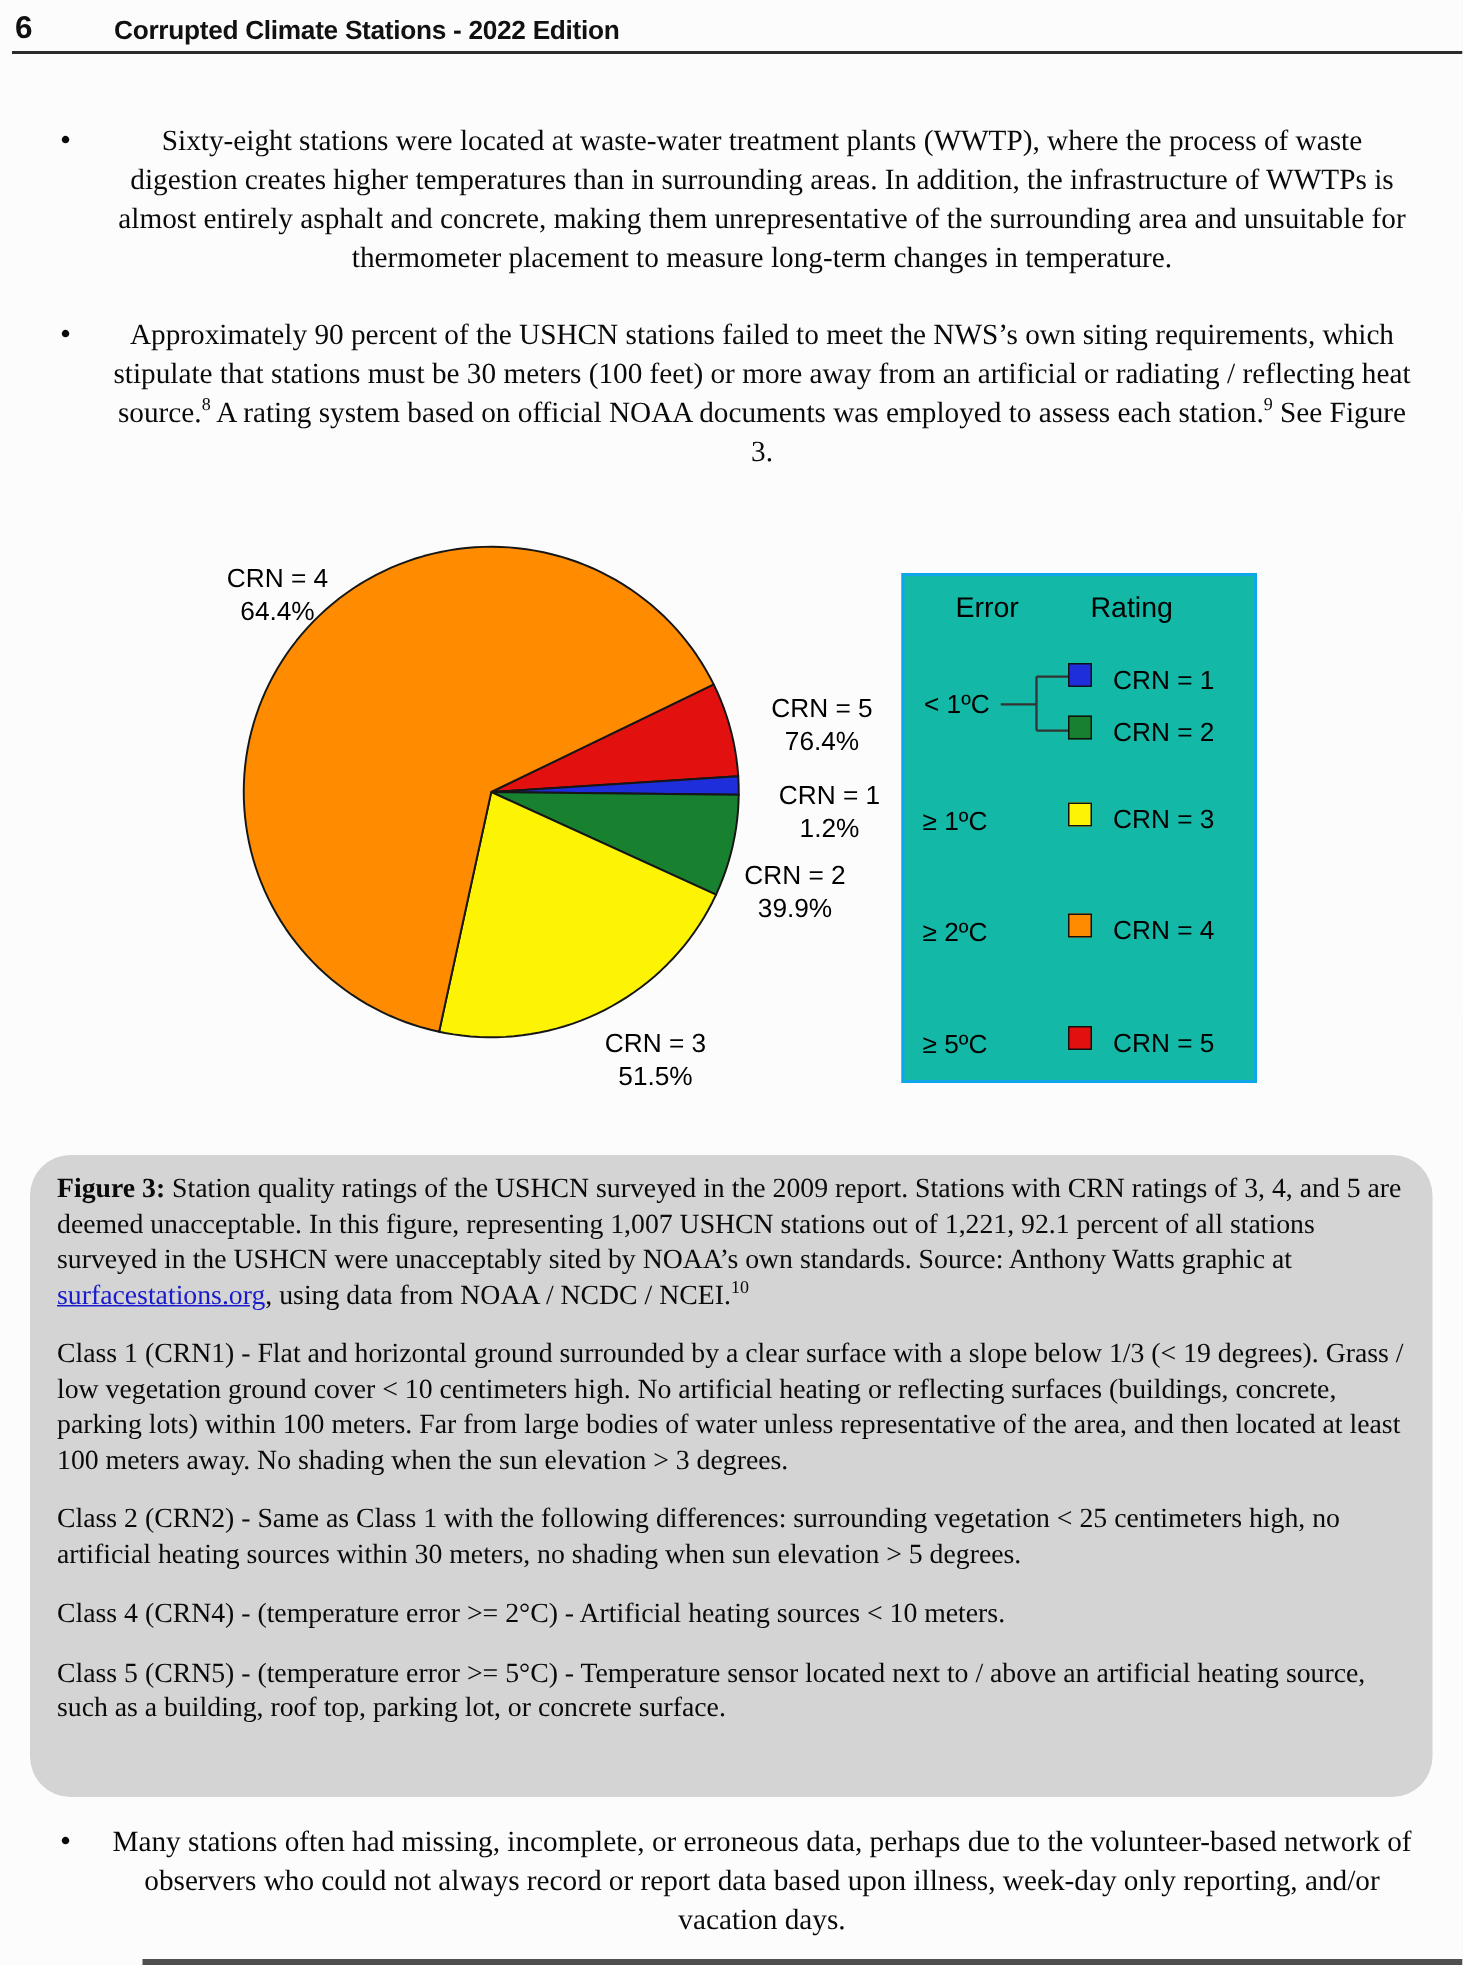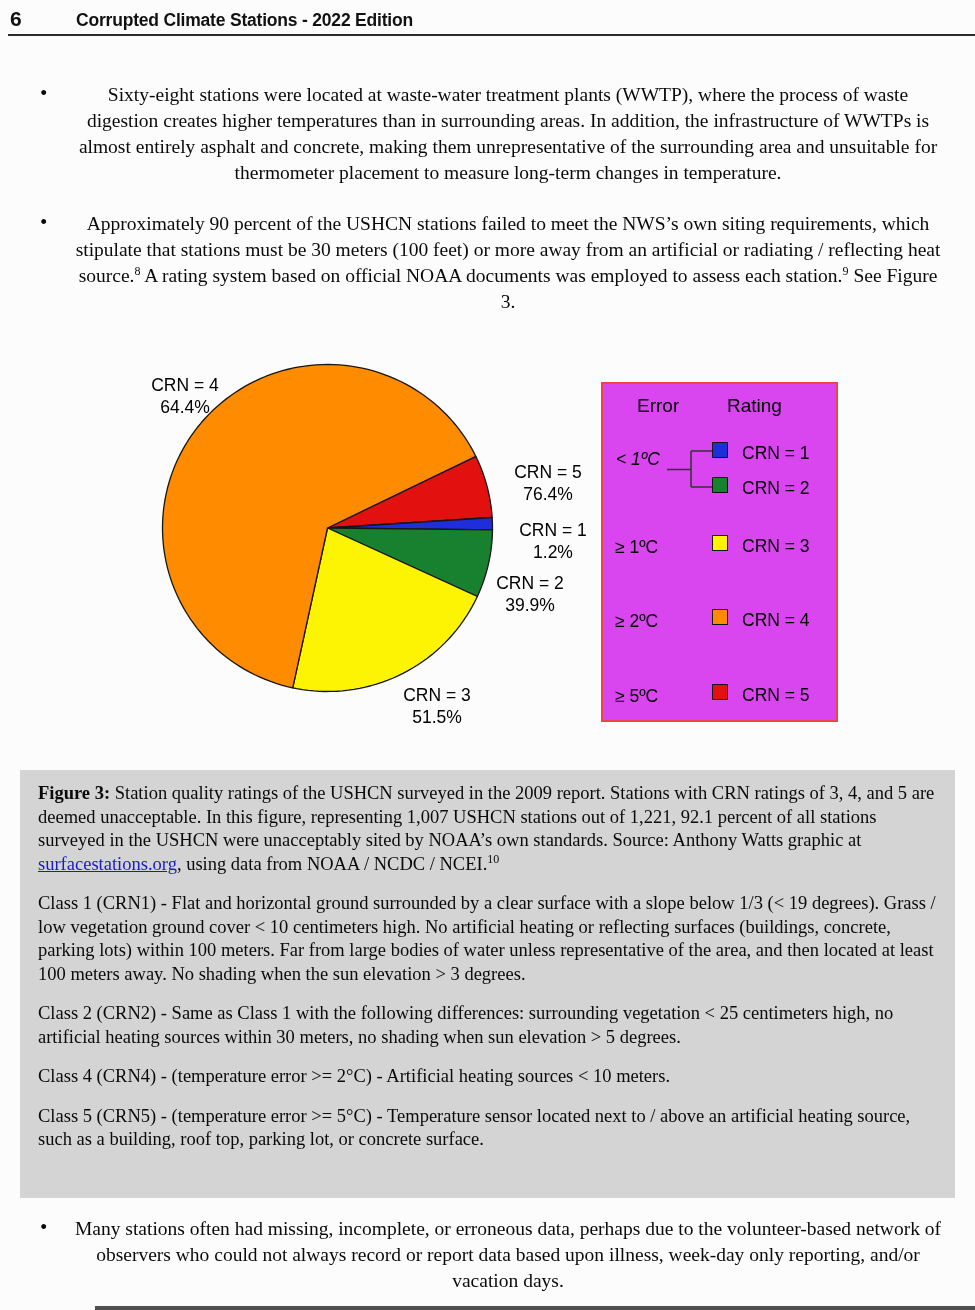--- a/index.html
+++ b/index.html
@@ -42,35 +42,35 @@
     font-family:"Liberation Sans", sans-serif; font-size:17.5px; line-height:22px; color:#000;
   }
   .pl-crn4{left:105px; top:374px;}
   .pl-crn5{left:468px; top:461px;}
   .pl-crn1{left:473px; top:519px;}
   .pl-crn2{left:450px; top:572px;}
   .pl-crn3{left:357px; top:684px;}
   
   #legend-box{
     position:absolute; left:601px; top:382px; width:237px; height:340px;
-    border:2px solid #ef4444; background:#d946ef; box-sizing:border-box;
+    border:2px solid #0ea5e9; background:#14b8a6; box-sizing:border-box;
     font-family:"Liberation Sans", sans-serif; color:#000;
   }
   .lg-hdr{position:absolute; font-size:19px;}
   #lg-hdr-error{left:34px; top:11px;}
   #lg-hdr-rating{left:124px; top:11px;}
   .lg-err{position:absolute; font-size:17.5px;}
   .lg-sw{
     position:absolute; width:14px; height:14px; border:1.5px solid #111; box-sizing:content-box;
   }
   .lg-lab{position:absolute; font-size:17.5px;}
   
   #gray-box{
     position:absolute; left:20px; top:770px; width:935px; height:428px;
-    background:#d4d4d4; box-sizing:border-box; padding:12px 16px 0 18px;
+    background:#d4d4d4; box-sizing:border-box; padding:12px 16px 0 18px;border-radius:27px;
   }
   .gb{font-size:18.5px; line-height:23.5px; margin:0 0 16px 0;}
   .cap-link{color:#1a1acd; text-decoration:underline;}
   
   #bottom-bar{position:absolute; left:95px; right:0; bottom:0; height:4px; background:#4f4f4f;}
 </style>
 </head>
 <body>
 
 <div id="page">
@@ -115,21 +115,21 @@
   </div>
   <div class="pl pl-crn3">
     <div>CRN = 3</div>
     <div>51.5%</div>
   </div>
 
   <div id="legend-box">
     <div class="lg-hdr" id="lg-hdr-error">Error</div>
     <div class="lg-hdr" id="lg-hdr-rating">Rating</div>
 
-    <div class="lg-err" style="left:13px; top:65px;font-style:italic;">&lt; 1ºC</div>
+    <div class="lg-err" style="left:13px; top:75px;">&lt; 1ºC</div>
     <svg style="position:absolute; left:64px; top:64px;" width="48" height="43" viewBox="0 0 48 43">
       <path d="M0,21.5 H24 M24,3 V39 M24,3 H46 M24,39 H46" stroke="#333" stroke-width="1.5" fill="none"></path>
     </svg>
     <div class="lg-sw" style="left: 109px; top: 58px; background: rgb(30, 46, 219);"></div>
     <div class="lg-lab" style="left:139px; top:59px;">CRN = 1</div>
     <div class="lg-sw" style="left: 109px; top: 93px; background: rgb(23, 129, 47);"></div>
     <div class="lg-lab" style="left:139px; top:94px;">CRN = 2</div>
 
     <div class="lg-err" style="left:12px; top:153px;">≥ 1ºC</div>
     <div class="lg-sw" style="left: 109px; top: 151px; background: rgb(252, 244, 3);"></div>

